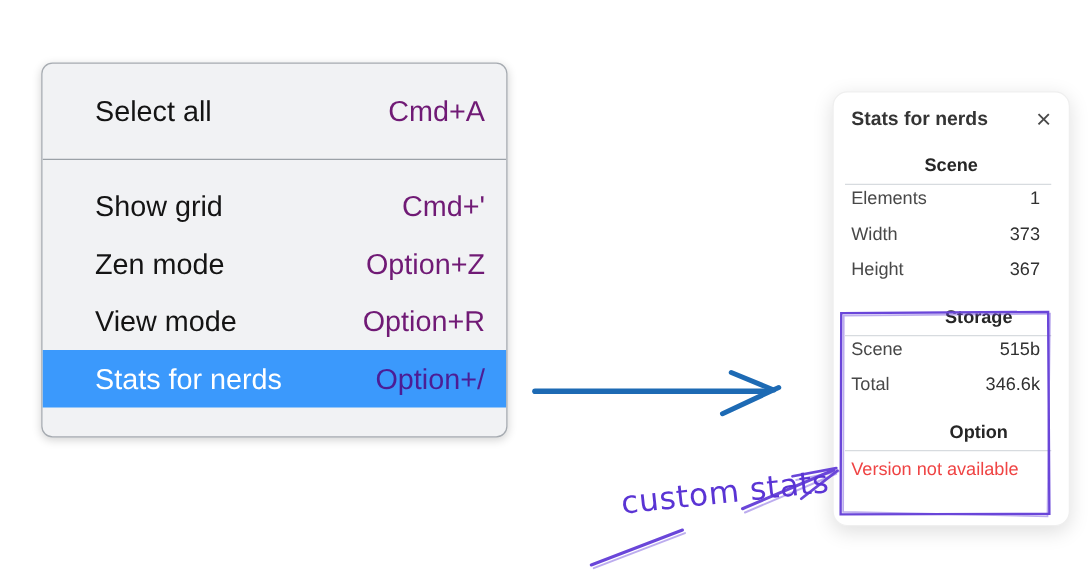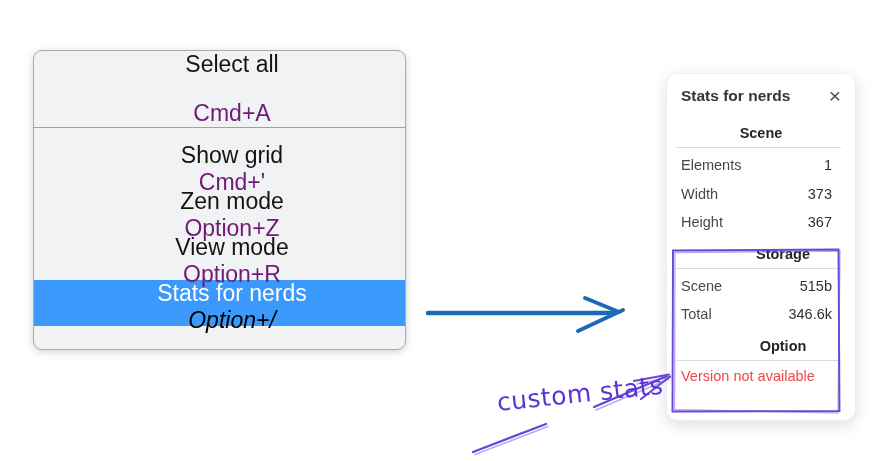--- a/index.html
+++ b/index.html
@@ -15,47 +15,47 @@
   .menu{
     position:absolute;left:33px;top:50px;width:373px;height:300px;
     background:#f1f2f4;border:1.5px solid #a6abb1;border-radius:9px;
     box-shadow:0 2px 8px rgba(0,0,0,.18);box-sizing:border-box;overflow:hidden;
   }
   .menu-group-top{height:76px;display:flex;align-items:center;}
   .menu-divider{border-top:1.5px solid #9ba1a7;}
   .menu-group-bottom{padding-top:14px;}
   .menu-item{
     display:flex;align-items:center;justify-content:space-between;
-    height:46px;padding:0 17px 0 42px;font-size:23px;color:#141414;cursor:default;flex-direction:column;
+    height:46px;padding:0 17px 0 42px;font-size:23px;color:#141414;cursor:default;
   }
   .menu-group-top .menu-item{width:100%;box-sizing:border-box;height:100%;}
   .menu-item .shortcut{color:#701a75;}
   .menu-item.highlighted{background:var(--highlight-color);color:#ffffff;}
-  .menu-item.highlighted .shortcut{color:#000000;font-style:italic;}
+  .menu-item.highlighted .shortcut{color:#4c1d95;}
 
   
   .panel{
     position:absolute;left:666px;top:73px;width:190px;height:348px;
     background:#ffffff;border:1px solid #efefef;border-radius:12px;
     box-shadow:0 4px 16px rgba(0,0,0,.13);box-sizing:border-box;
     font-size:14.5px;color:#3c3c3c;
   }
   .panel-header{
     display:flex;align-items:center;justify-content:space-between;
     padding:13px 14px 0 14px;
   }
   .panel-title{font-weight:bold;font-size:15.5px;color:#343434;}
   .panel-close{font-size:21px;line-height:18px;color:#4a4a4a;cursor:pointer;font-weight:normal;}
   .section-header{
     text-align:center;font-weight:bold;font-size:14.5px;color:#262626;margin-top:20px;
   }
   .section-header.tight{margin-top:9px;padding-left:44px;}
   .hr{border-top:1px solid #d7dbdf;margin:6px 14px 3px 9px;height:0;}
   .stat-row{
-    display:flex;justify-content:space-between;align-items:center;
+    display:flex;justify-content:space-between;align-items:flex-start;
     height:28.5px;padding:0 23px 0 14px;
   }
   .stat-label{color:#484848;}
   .stat-value{color:#303030;}
   .version-note{padding:4px 14px 0 14px;color:#ef4444;}
 
   
   .overlay{position:absolute;left:0;top:0;width:873px;height:461px;pointer-events:none;}
   .flow-arrow{stroke:var(--flow-arrow-color);fill:none;stroke-linecap:round;}
   .annot{stroke:var(--annotation-color);fill:none;stroke-linecap:round;}

